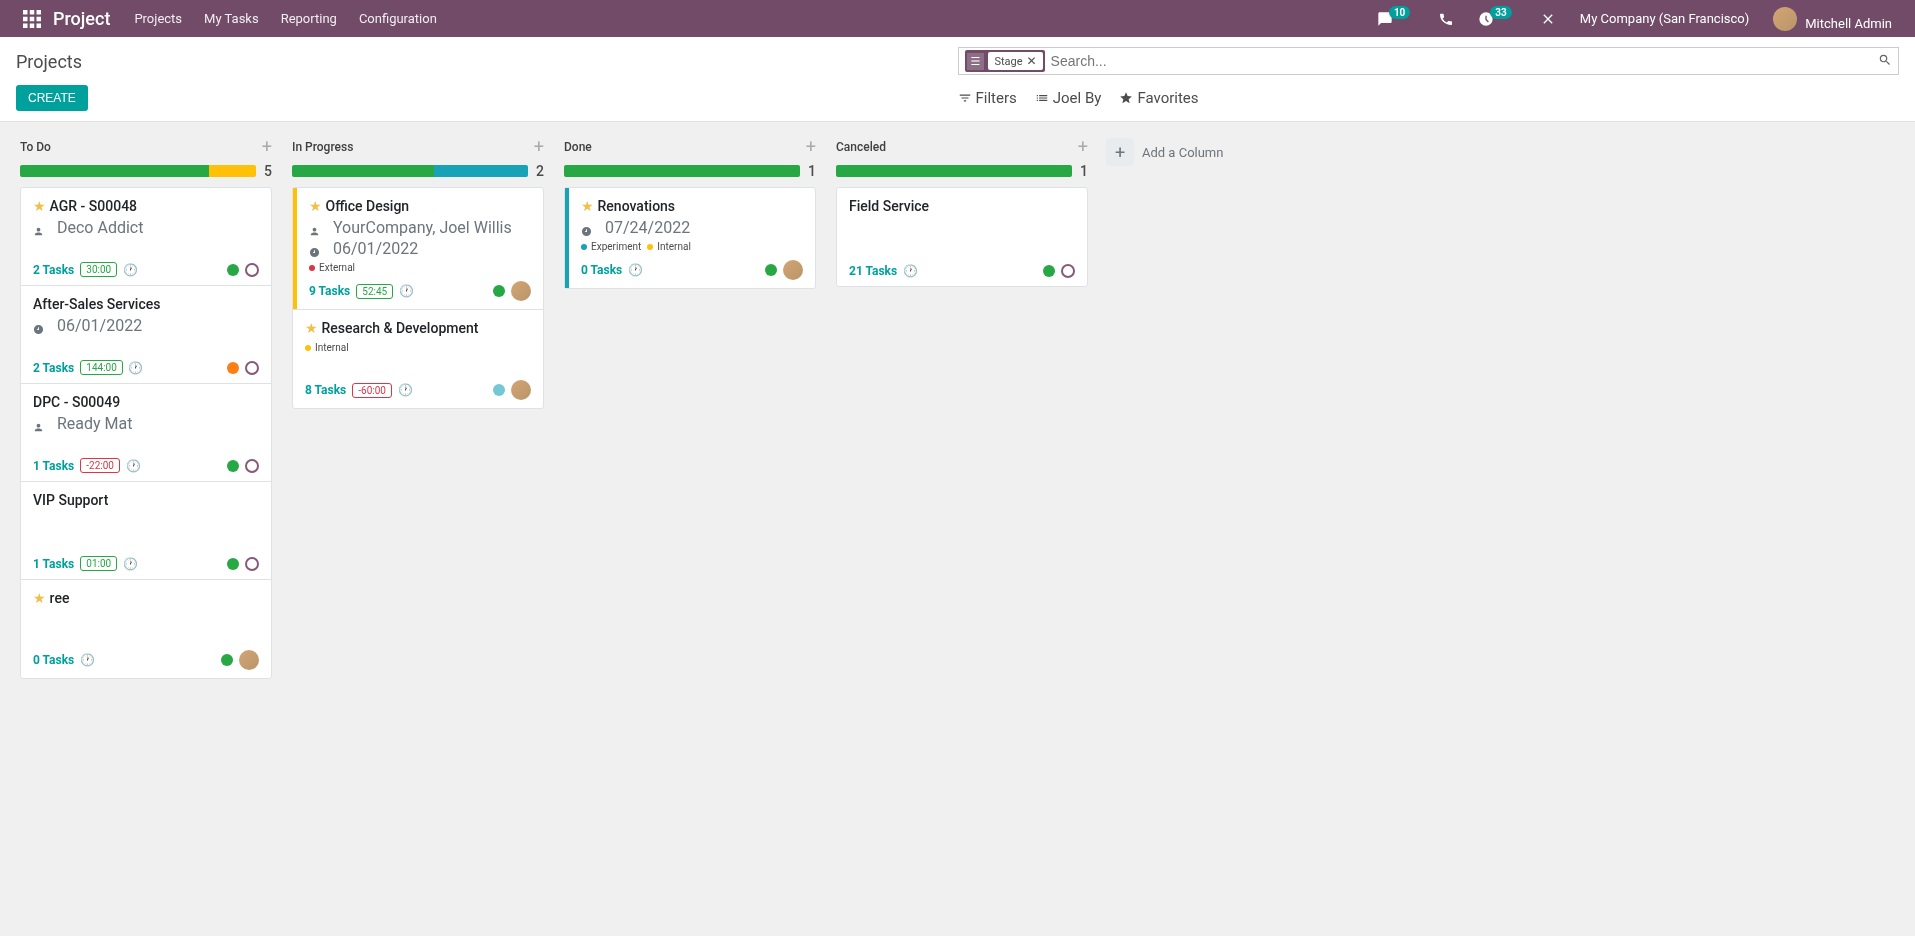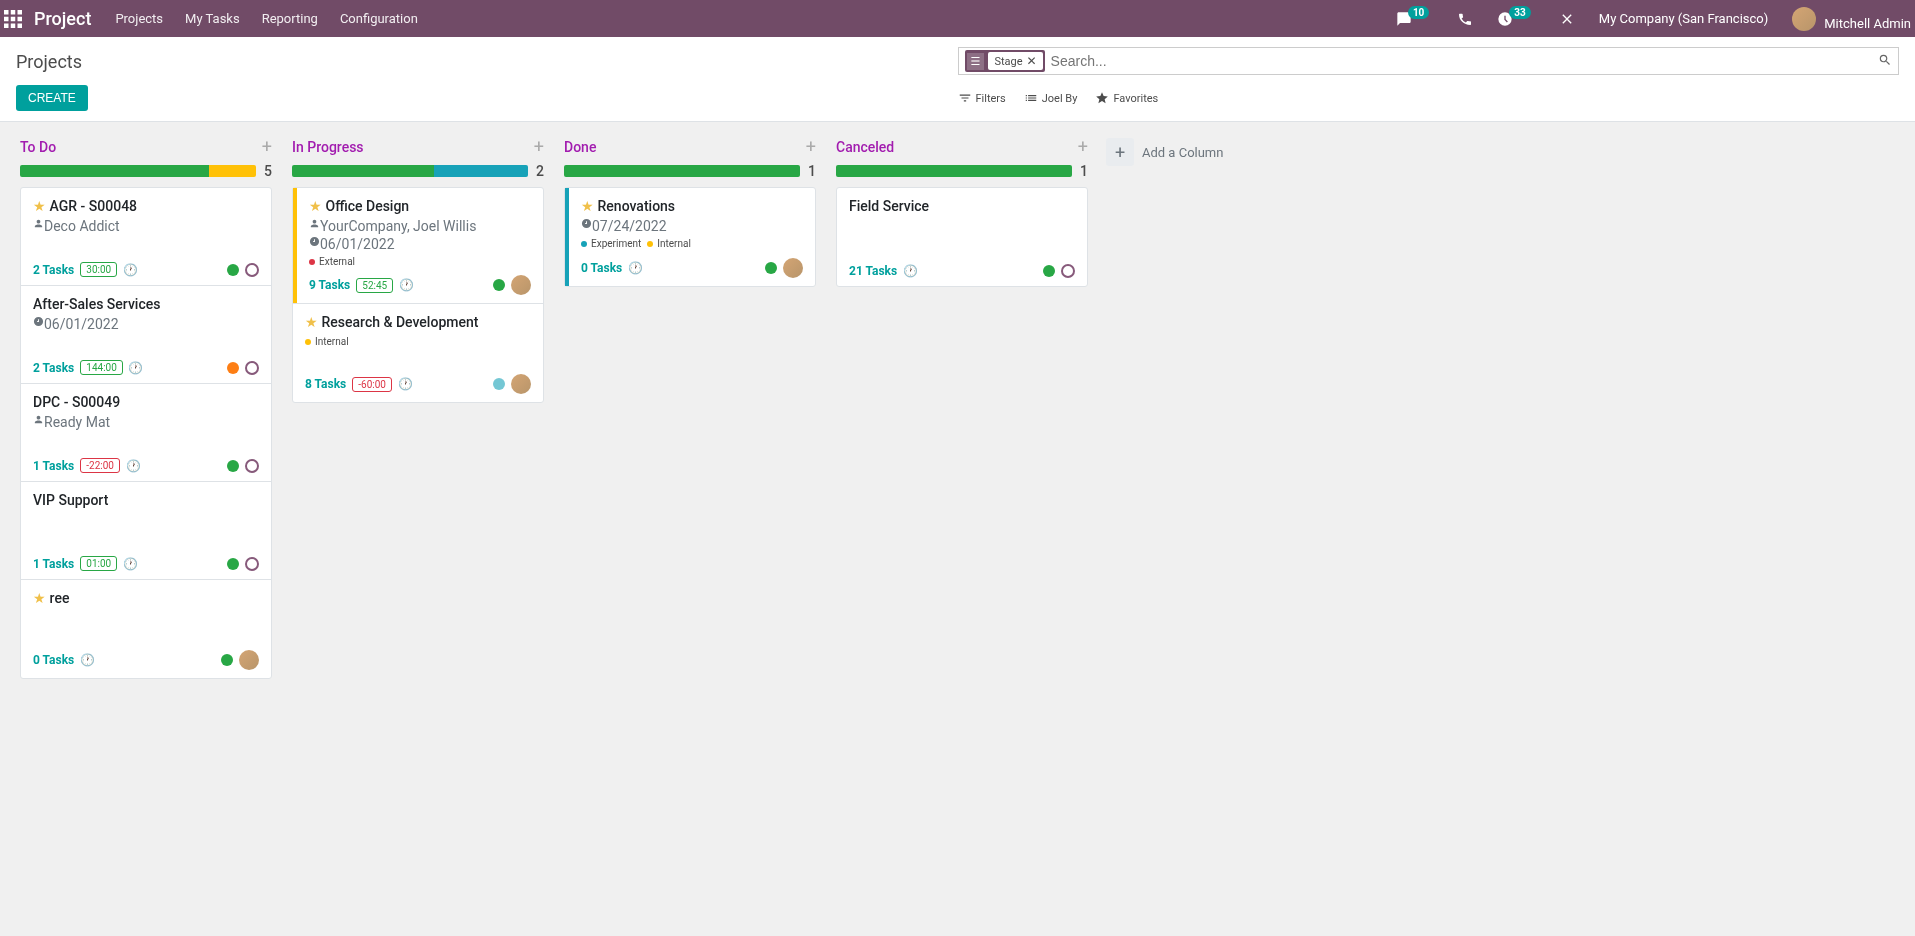--- a/index.html
+++ b/index.html
@@ -1,17 +1,17 @@
 <!DOCTYPE html>
 <html><head>
 <meta charset="utf-8">
 <style>
 * { margin: 0; padding: 0; box-sizing: border-box; }
 body { font-family: -apple-system, BlinkMacSystemFont, "Segoe UI", Roboto, sans-serif; font-size: 13px; color: #4c4c4c; background: #f0f0f0; }
-.navbar { background: #714b67; height: 37px; display: flex; align-items: center; padding: 0 4px; color: #fff; }
+.navbar { background: #714b67; height: 37px; display: flex; align-items: center; padding: 0 23px; color: #fff; }
 .navbar .apps-icon { width: 18px; height: 18px; margin-right: 12px; cursor: pointer; }
 .navbar .brand { font-size: 18px; font-weight: 500; margin-right: 24px; }
 .navbar .nav-link { color: #fff; opacity: 0.9; font-size: 13px; margin-right: 22px; cursor: pointer; }
 .navbar .right { margin-left: auto; display: flex; align-items: center; gap: 24px; }
 .badge { background: #00a09d; color: #fff; font-size: 10px; padding: 1px 5px; border-radius: 8px; font-weight: bold; }
 .msg-group { display: flex; align-items: center; position: relative; }
 .msg-badge { position: relative; top: -6px; left: -4px; }
 .avatar { width: 24px; height: 24px; border-radius: 50%; background: linear-gradient(135deg,#d4a574,#b8956a); display: inline-block; }
 .avatar-sm { width: 20px; height: 20px; }
 .control-panel { background: #fff; padding: 10px 16px; border-bottom: 1px solid #dee2e6; }
@@ -20,39 +20,39 @@
 .search-wrap { margin-left: auto; width: 50%; display: flex; align-items: center; border: 1px solid #ccc; height: 28px; padding: 0 6px; }
 .facet { background: #714b67; color: #fff; display: inline-flex; align-items: center; padding: 2px 2px; font-size: 11px; border-radius: 2px; margin-right: 6px; }
 .facet .facet-icon { background: rgba(255,255,255,0.2); padding: 2px 4px; margin-right: 4px; }
 .facet .facet-label { background: #fff; color: #4c4c4c; padding: 2px 6px; border-radius: 2px; display: flex; align-items: center; gap: 4px; }
 .facet .facet-x { cursor: pointer; color: #4c4c4c; font-size: 12px; }
 .search-wrap input { flex: 1; border: none; outline: none; font-size: 14px; }
 .search-icon-right { color: #666; cursor: pointer; }
 .cp-bottom { display: flex; align-items: center; }
 .btn-create { background: #00a09d; color: #fff; border: none; padding: 6px 12px; font-size: 12px; font-weight: 500; cursor: pointer; border-radius: 3px; }
 .search-options { margin-left: auto; display: flex; gap: 18px; width: 50%; }
-.search-opt { color: #4c4c4c; cursor: pointer; font-size: 11px; display: flex; align-items: center; gap: 4px; }
+.search-opt { color: #4c4c4c; cursor: pointer; font-size: 15px; display: flex; align-items: center; gap: 4px; }
 .kanban { display: flex; padding: 8px 10px; align-items: flex-start; gap: 0; overflow-x: auto; }
 .column { width: 272px; flex-shrink: 0; padding: 0 6px; }
 .col-header { display: flex; align-items: center; justify-content: space-between; padding: 6px 4px; }
-.col-title { font-size: 14px; color: #a21caf; font-weight: 500; }
+.col-title { font-size: 12px; color: #404040; font-weight: 500; }
 .col-add { color: #aaa; font-size: 18px; cursor: pointer; }
 .progress-row { display: flex; align-items: center; gap: 8px; padding: 0 4px 8px; }
 .progress-bar { flex: 1; height: 12px; display: flex; border-radius: 2px; overflow: hidden; background: #e9ecef; }
 .progress-seg { height: 100%; }
 .col-count { font-weight: 500; font-size: 14px; }
 .cards { background: #fff; border: 1px solid #dee2e6; border-radius: 3px; margin: 0 4px; }
 .card { border-bottom: 1px solid #dee2e6; padding: 10px 12px 8px; position: relative; cursor: pointer; min-height: 98px; display: flex; flex-direction: column; }
 .card:last-child { border-bottom: none; }
 .card.has-bar { padding-left: 16px; }
 .card-bar { position: absolute; left: 0; top: 0; bottom: 0; width: 4px; }
 .card-title-row { display: flex; align-items: flex-start; gap: 4px; margin-bottom: 4px; }
 .star { color: #f0c04a; font-size: 14px; }
 .card-title { font-weight: 500; font-size: 14px; color: #212529; }
-.card-meta { font-size: 14px; color: #6c757d; display: flex; align-items: flex-start; gap: 0; margin-bottom: 2px; }
+.card-meta { font-size: 16px; color: #6c757d; display: flex; align-items: flex-end; gap: 13px; margin-bottom: 2px; }
 .tags { display: flex; gap: 6px; margin-top: 2px; }
 .tag { display: flex; align-items: center; gap: 4px; font-size: 10px; color: #4c4c4c; }
 .tag-dot { width: 6px; height: 6px; border-radius: 50%; }
 .card-footer { display: flex; align-items: center; margin-top: auto; padding-top: 8px; }
 .task-link { color: #00a09d; font-weight: bold; font-size: 12px; text-decoration: none; }
 .time-box { border: 1px solid #28a745; color: #28a745; font-size: 10px; padding: 1px 5px; border-radius: 3px; margin-left: 6px; }
 .time-box.neg { border-color: #dc3545; color: #dc3545; }
 .clock-icon { color: #ccc; margin-left: 6px; font-size: 12px; }
 .footer-right { margin-left: auto; display: flex; align-items: center; gap: 6px; }
 .status-dot { width: 12px; height: 12px; border-radius: 50%; }

